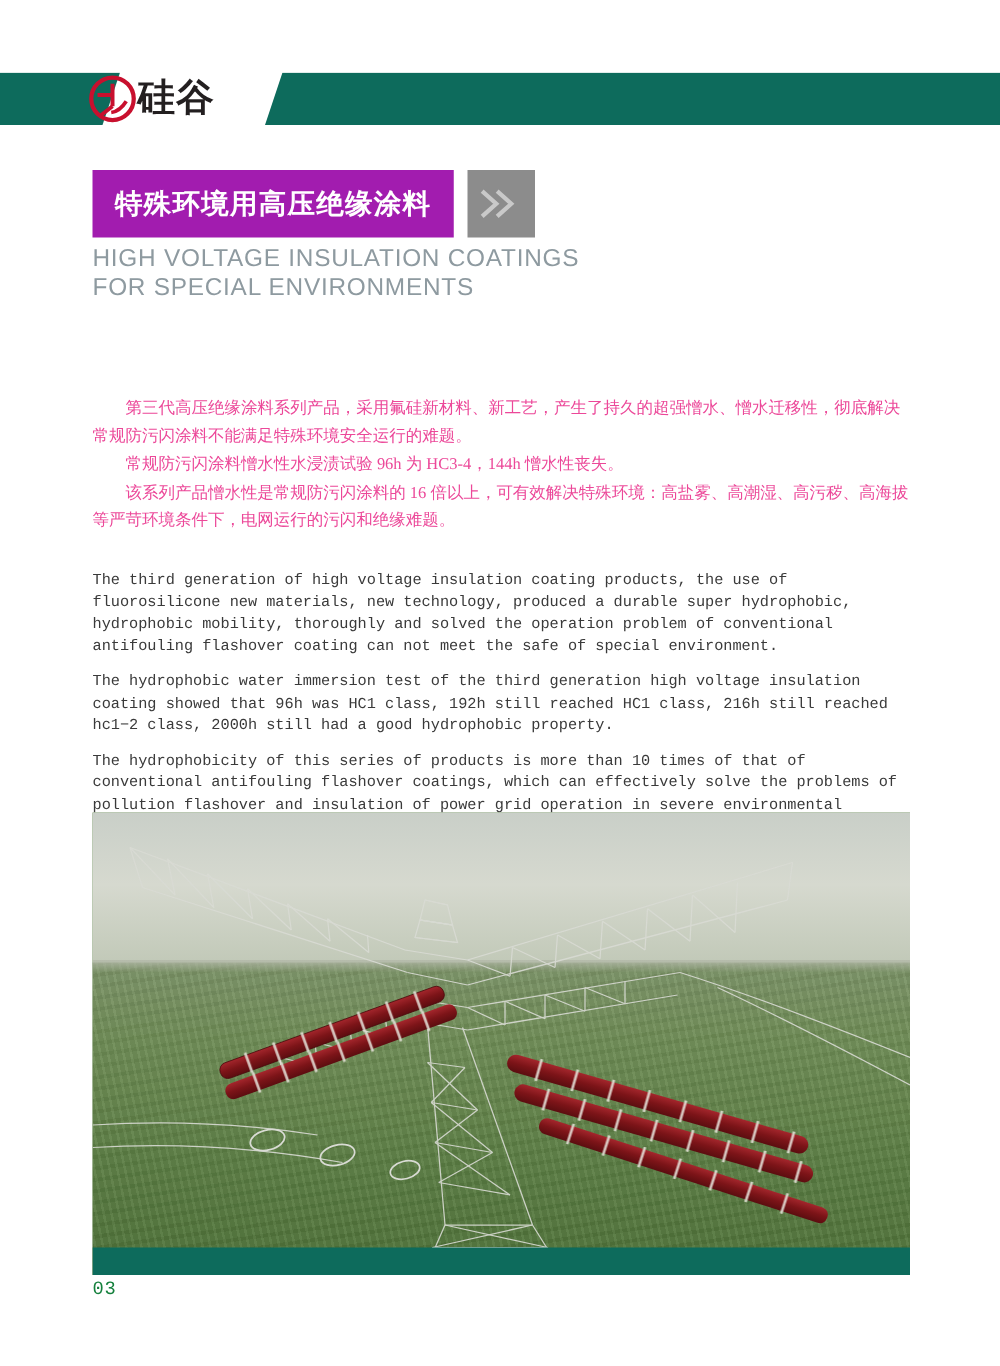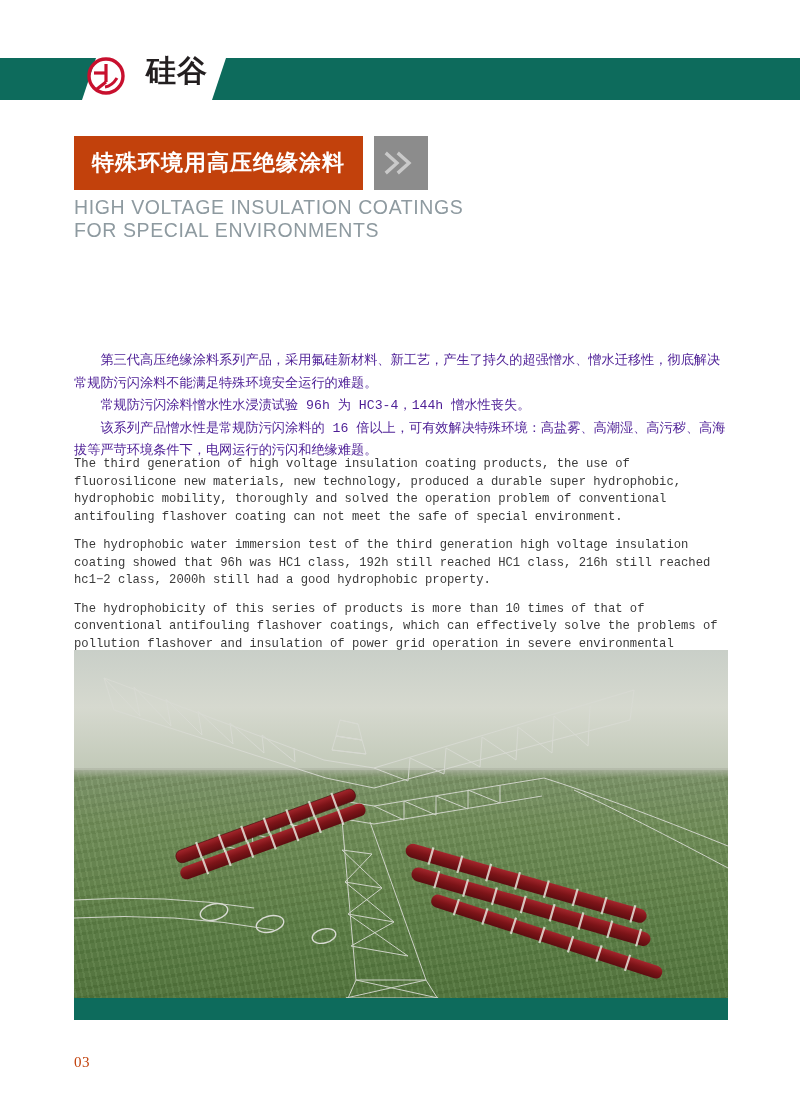--- a/index.html
+++ b/index.html
@@ -38,26 +38,26 @@
     position: absolute;
     left: 212px;
     top: 0;
     width: 588px;
     height: 42px;
     background: #0d6b5c;
     clip-path: polygon(14px 0, 588px 0, 588px 42px, 0 42px);
   }
   .logo-wrap {
     position: absolute;
-    left: 86px;
+    left: 70px;
     top: -2px;
     height: 46px;
     display: flex;
-    align-items: flex-start;
-    gap: 20px;
+    align-items: center;
+    gap: 0;
   }
   .logo-mark {
     width: 40px;
     height: 40px;
     position: relative;
   }
   .logo-text {
     font-family: "DejaVu Sans", sans-serif;
     font-size: 30px;
     font-weight: 700;
@@ -69,21 +69,21 @@
   
   .title-row {
     position: absolute;
     left: 74px;
     top: 136px;
     display: flex;
     align-items: stretch;
     height: 54px;
   }
   .title-cn {
-    background: #c2410c;
+    background: #a21caf;
     color: #ffffff;
     font-family: "DejaVu Sans", sans-serif;
     font-size: 22px;
     font-weight: 700;
     letter-spacing: 1px;
     display: flex;
     align-items: center;
     padding: 0 18px;
     height: 54px;
   }
@@ -111,25 +111,24 @@
     font-weight: 400;
     text-transform: uppercase;
   }
 
   
   .cn-body {
     position: absolute;
     left: 74px;
     top: 315px;
     width: 654px;
-    font-family: Liberation Mono, monospace;
+    font-family: Liberation Serif, serif;
     font-size: 13.2px;
     line-height: 22.5px;
-    color: #4c1d95;
-    margin-top: 35px;
+    color: #ec4899;
   }
   .cn-body p { margin: 0; }
   .cn-body p + p { margin-top: 0px; }
   .indent { text-indent: 2em; }
 
   
   .en-body {
     position: absolute;
     left: 74px;
     top: 456px;
@@ -187,25 +186,24 @@
     height: 22px;
     background: #0d6b5c;
   }
   .ph-svg { position: absolute; left: 0; top: 0; }
 
   
   .page-no {
     position: absolute;
     left: 74px;
     top: 1023px;
-    font-family: Liberation Serif, serif;
+    font-family: Liberation Mono, monospace;
     font-size: 15px;
-    color: #c2410c;
+    color: #15803d;
     letter-spacing: 0.5px;
-    margin-top: 31px;
   }
 </style>
 </head>
 <body>
 
 <div class="header">
   <div class="header-band-left"></div>
   <div class="header-band-right"></div>
   <div class="logo-wrap">
     <span class="logo-mark">

